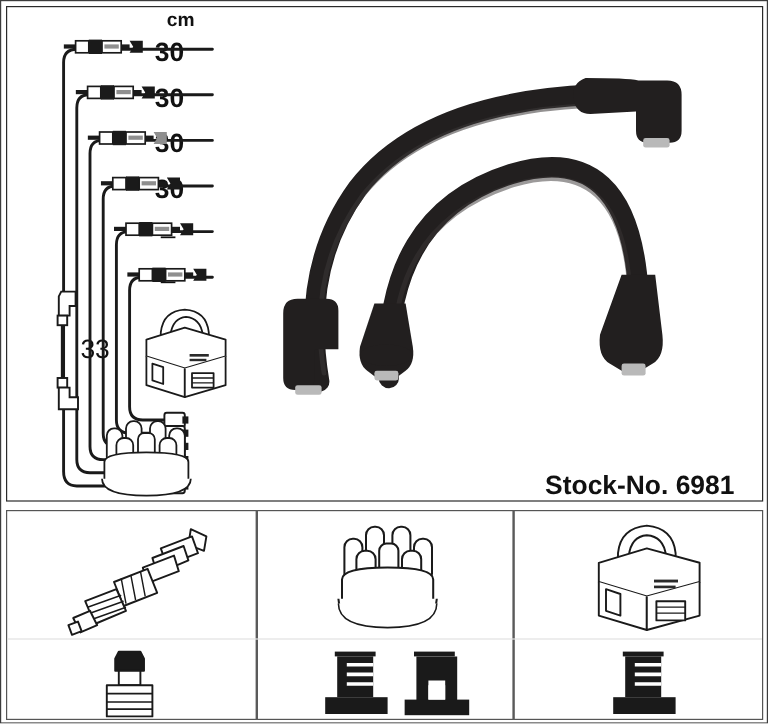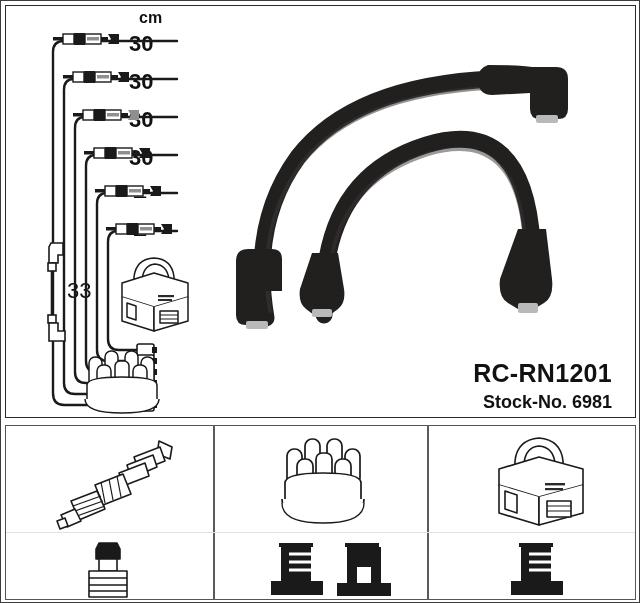--- a/index.html
+++ b/index.html
@@ -100,21 +100,21 @@
     letter-spacing: 0.3px;
   }
   .stockno {
     position: absolute;
     left: 0;
     width: 631px;
     top: 391px;
     text-align: right;
     padding-right: 20px;
     box-sizing: border-box;
-    font-size: 18px;
+    font-size: 22px;
     font-weight: bold;
     color: #111;
   }
 
   svg { display: block; }
   .sv { position: absolute; }
 </style>
 </head>
 <body>
 
@@ -309,21 +309,20 @@
 
       <path d="M86 200 L112 200 L118 236 Q120 250 112 256 L104 262 Q96 268 88 262 L80 256 Q72 250 74 236 Z" fill="#221f1f"></path>
       <ellipse cx="96" cy="243" rx="22" ry="9" fill="#221f1f"></ellipse>
       <rect x="86" y="256" width="20" height="8" rx="2" fill="#b9b9b9"></rect>
 
       <path d="M292 176 L320 176 L326 226 Q328 244 318 250 L308 256 Q300 260 292 256 L282 250 Q272 244 274 226 Z" fill="#221f1f"></path>
       <rect x="292" y="250" width="20" height="10" rx="2" fill="#b9b9b9"></rect>
     </g>
   </svg>
 
-  <div class="prodname">RC-RN1201</div>
   <div class="stockno">Stock-No. 6981</div>
 
   <div class="frame-bottom"></div>
   <div class="vdiv" style="left:212px;"></div>
   <div class="vdiv" style="left:426px;"></div>
   <div class="hdiv-light" style="top:531px;"></div>
 
   <svg class="sv" style="left:38px; top:434px;" width="142" height="96" viewBox="0 0 142 96">
     <g stroke="#1a1a1a" stroke-width="1.6" fill="#ffffff" stroke-linejoin="round">
 

